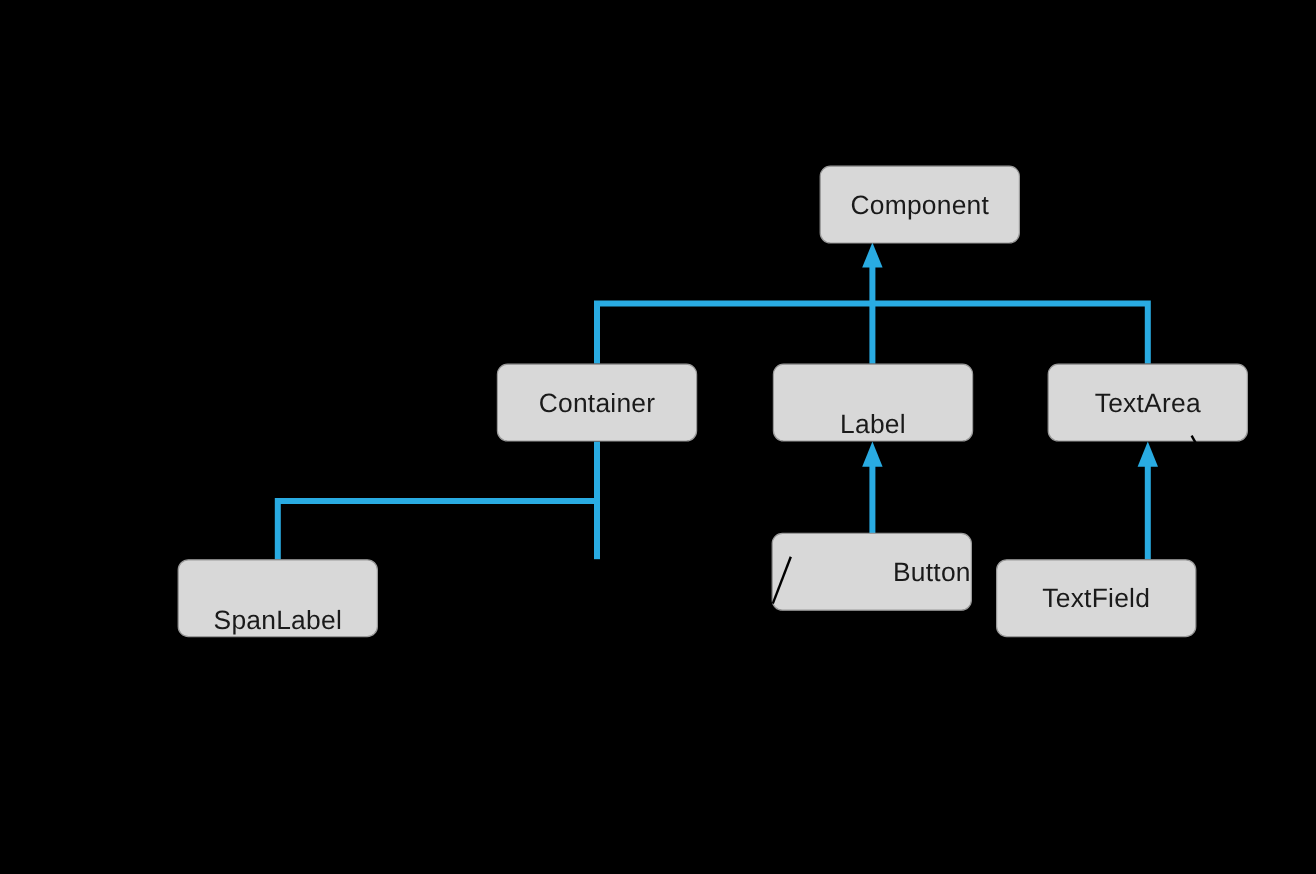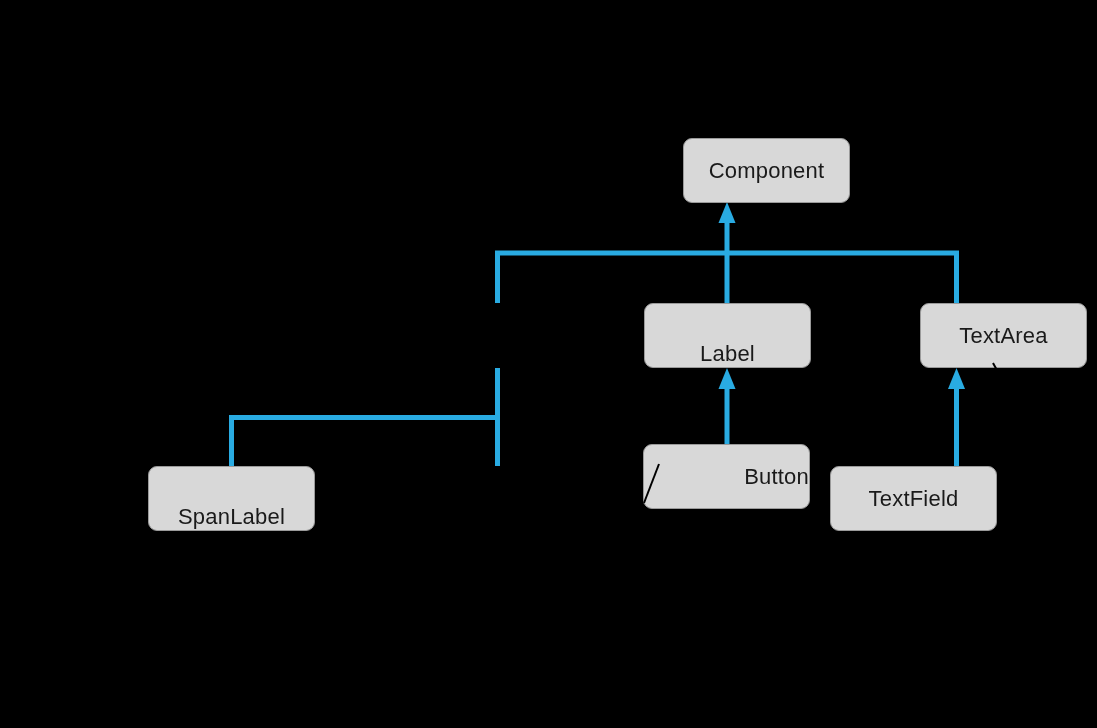--- a/index.html
+++ b/index.html
@@ -34,21 +34,21 @@
     justify-content: center;
     color: #1A1A1A;
     font-size: 22px;
     letter-spacing: 0.2px;
   }
   .node span { white-space: nowrap; }
   
   .pos-component { left: 643px; top: 138px; margin-left: 40px; }
   .pos-container { left: 414px; top: 303px; }
   .pos-label     { left: 644px; top: 303px; align-items: flex-end; }
-  .pos-textarea  { left: 873px; top: 303px; margin-left: 47px; }
+  .pos-textarea  { left: 873px; top: 303px; }
   .pos-spanlabel { left: 148px; top: 466px; align-items: flex-end; }
   .pos-form      { left: 414px; top: 466px; }
   .pos-button    { left: 643px; top: 444px; justify-content: flex-end; }
   .pos-textfield { left: 830px; top: 466px; }
 </style>
 </head>
 <body>
 
 <div id="canvas">
 
@@ -61,20 +61,23 @@
     <path d="M 497.5 417.5 L 231.5 417.5 L 231.5 466" fill="none" stroke="#29ABE2" stroke-width="5"></path>
     <path d="M 727 466 L 727 387" fill="none" stroke="#29ABE2" stroke-width="5"></path>
     <polygon points="727,368 718.5,389 735.5,389" fill="#29ABE2"></polygon>
     <path d="M 956.5 466 L 956.5 387" fill="none" stroke="#29ABE2" stroke-width="5"></path>
     <polygon points="956.5,368 948,389 965,389" fill="#29ABE2"></polygon>
   </svg>
 
   <div class="node pos-component">
     <span>Component</span>
   </div>
+  <div class="node pos-container">
+    <span>Container</span>
+  </div>
   <div class="node pos-label">
     <span>Label</span>
   </div>
   <div class="node pos-textarea">
     <span>TextArea</span>
   </div>
   <div class="node pos-spanlabel">
     <span>SpanLabel</span>
   </div>
   <div class="node pos-button">

